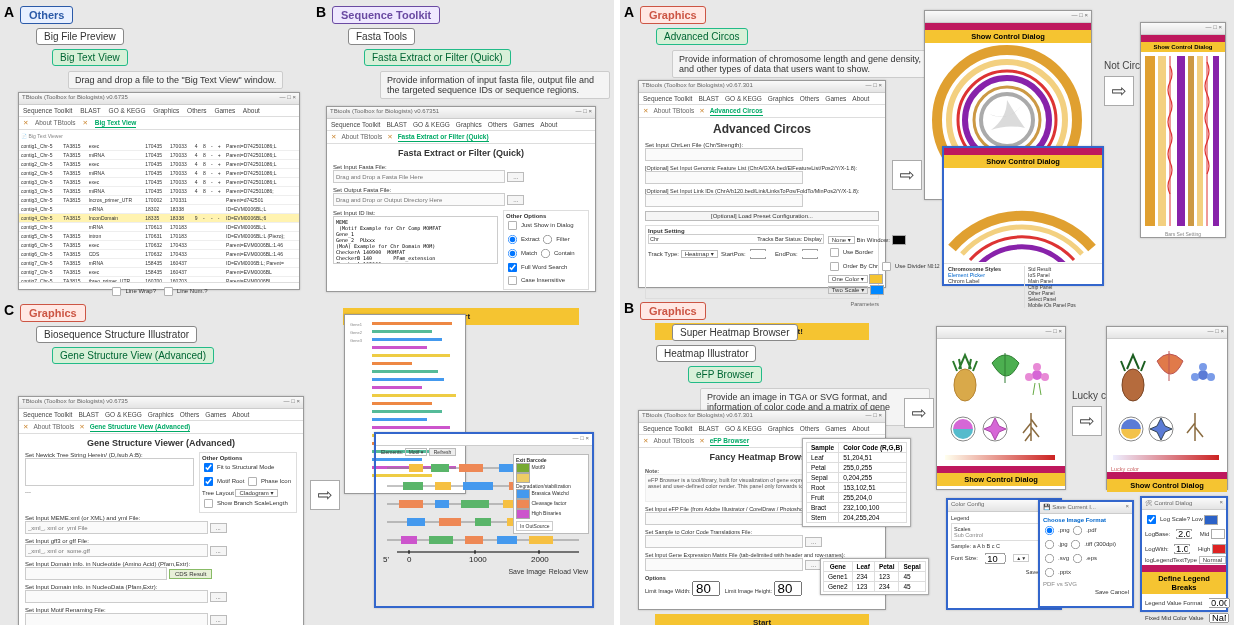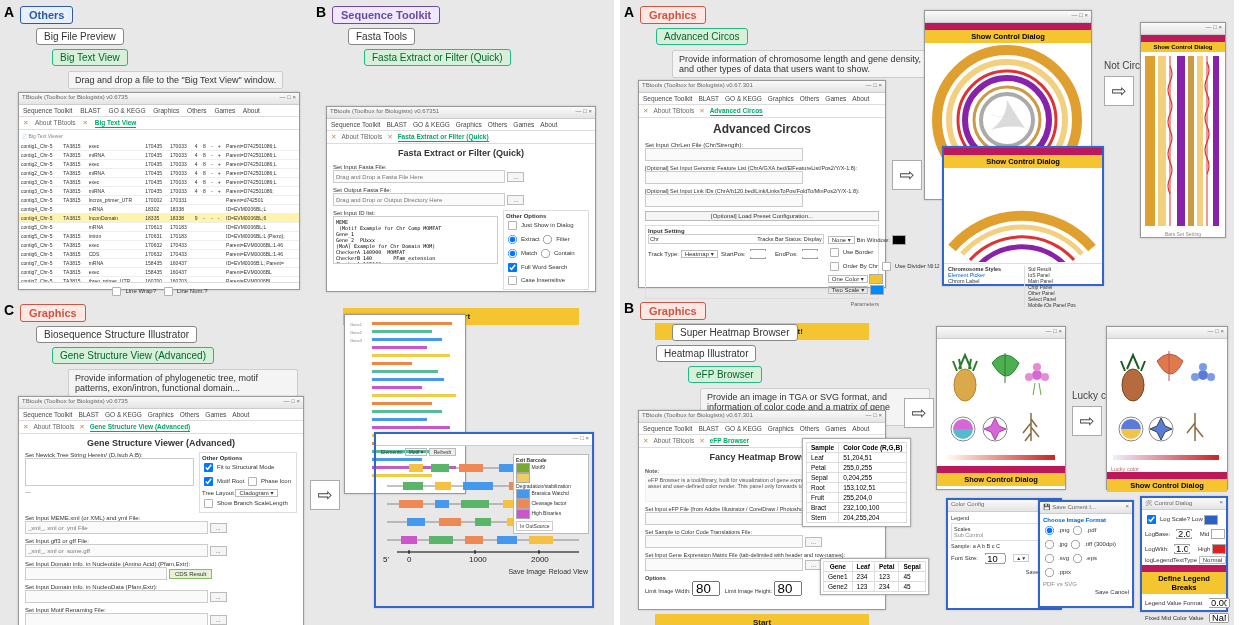--- a/index.html
+++ b/index.html
@@ -351,20 +351,21 @@
       <label class="opt"><input type="checkbox" style=""><span>Line Wrap?</span></label>&nbsp;&nbsp;
       <label class="opt"><input type="checkbox" style=""><span>Line Num.?</span></label>
     </div>
   </div>
 
   <div style="position:absolute;left:316px;top:4px;" class="panel-label">B</div>
   <div style="position:absolute;left:332px;top:6px;">
      <span class="tag purple">Sequence Toolkit</span><br>
      <div style="margin-left:16px;"><span class="sub">Fasta Tools</span></div>
      <div style="margin-left:32px;"><span class="sub active">Fasta Extract or Filter (Quick)</span></div>
+     <div style="margin-left:48px;margin-top:3px;width:230px;"><span class="helptext">Provide information of input fasta file, output file and the targeted sequence IDs or sequence regions.</span></div>
   </div>
   <div class="appwin" style="position:absolute;left:326px;top:106px;width:270px;height:186px;">
     <div class="winbar">
         <span>TBtools (Toolbox for Biologists) v0.67351</span>
         <span>— □ ×</span>
       </div>
     <div class="menustrip">
       <span>Sequence Toolkit</span><span>BLAST</span><span>GO &amp; KEGG</span><span>Graphics</span><span>Others</span><span>Games</span><span>About</span>
     </div>
     <div class="tabbar"><span style="color:#c83;">✕</span><span>About TBtools</span><span style="color:#c83;">✕</span><span class="on">Fasta Extract or Filter (Quick)</span></div>
@@ -399,21 +400,20 @@
       </div>
     </div>
     <span class="bigbtn">Start</span>
   </div>
 
   <div style="position:absolute;left:4px;top:302px;" class="panel-label">C</div>
   <div style="position:absolute;left:20px;top:304px;">
      <span class="tag red">Graphics</span><br>
      <div style="margin-left:16px;"><span class="sub">Biosequence Structure Illustrator</span></div>
      <div style="margin-left:32px;"><span class="sub active">Gene Structure View (Advanced)</span></div>
-     <div style="margin-left:48px;margin-top:3px;width:230px;"><span class="helptext">Provide information of phylogenetic tree, motif patterns, exon/intron, functional domain...</span></div>
   </div>
   <div class="appwin" style="position:absolute;left:18px;top:396px;width:286px;height:268px;">
     <div class="winbar">
         <span>TBtools (Toolbox for Biologists) v0.6735</span>
         <span>— □ ×</span>
       </div>
     <div class="menustrip">
       <span>Sequence Toolkit</span><span>BLAST</span><span>GO &amp; KEGG</span><span>Graphics</span><span>Others</span><span>Games</span><span>About</span>
     </div>
     <div class="tabbar"><span style="color:#c83;">✕</span><span>About TBtools</span><span style="color:#c83;">✕</span><span class="on">Gene Structure View (Advanced)</span></div>

